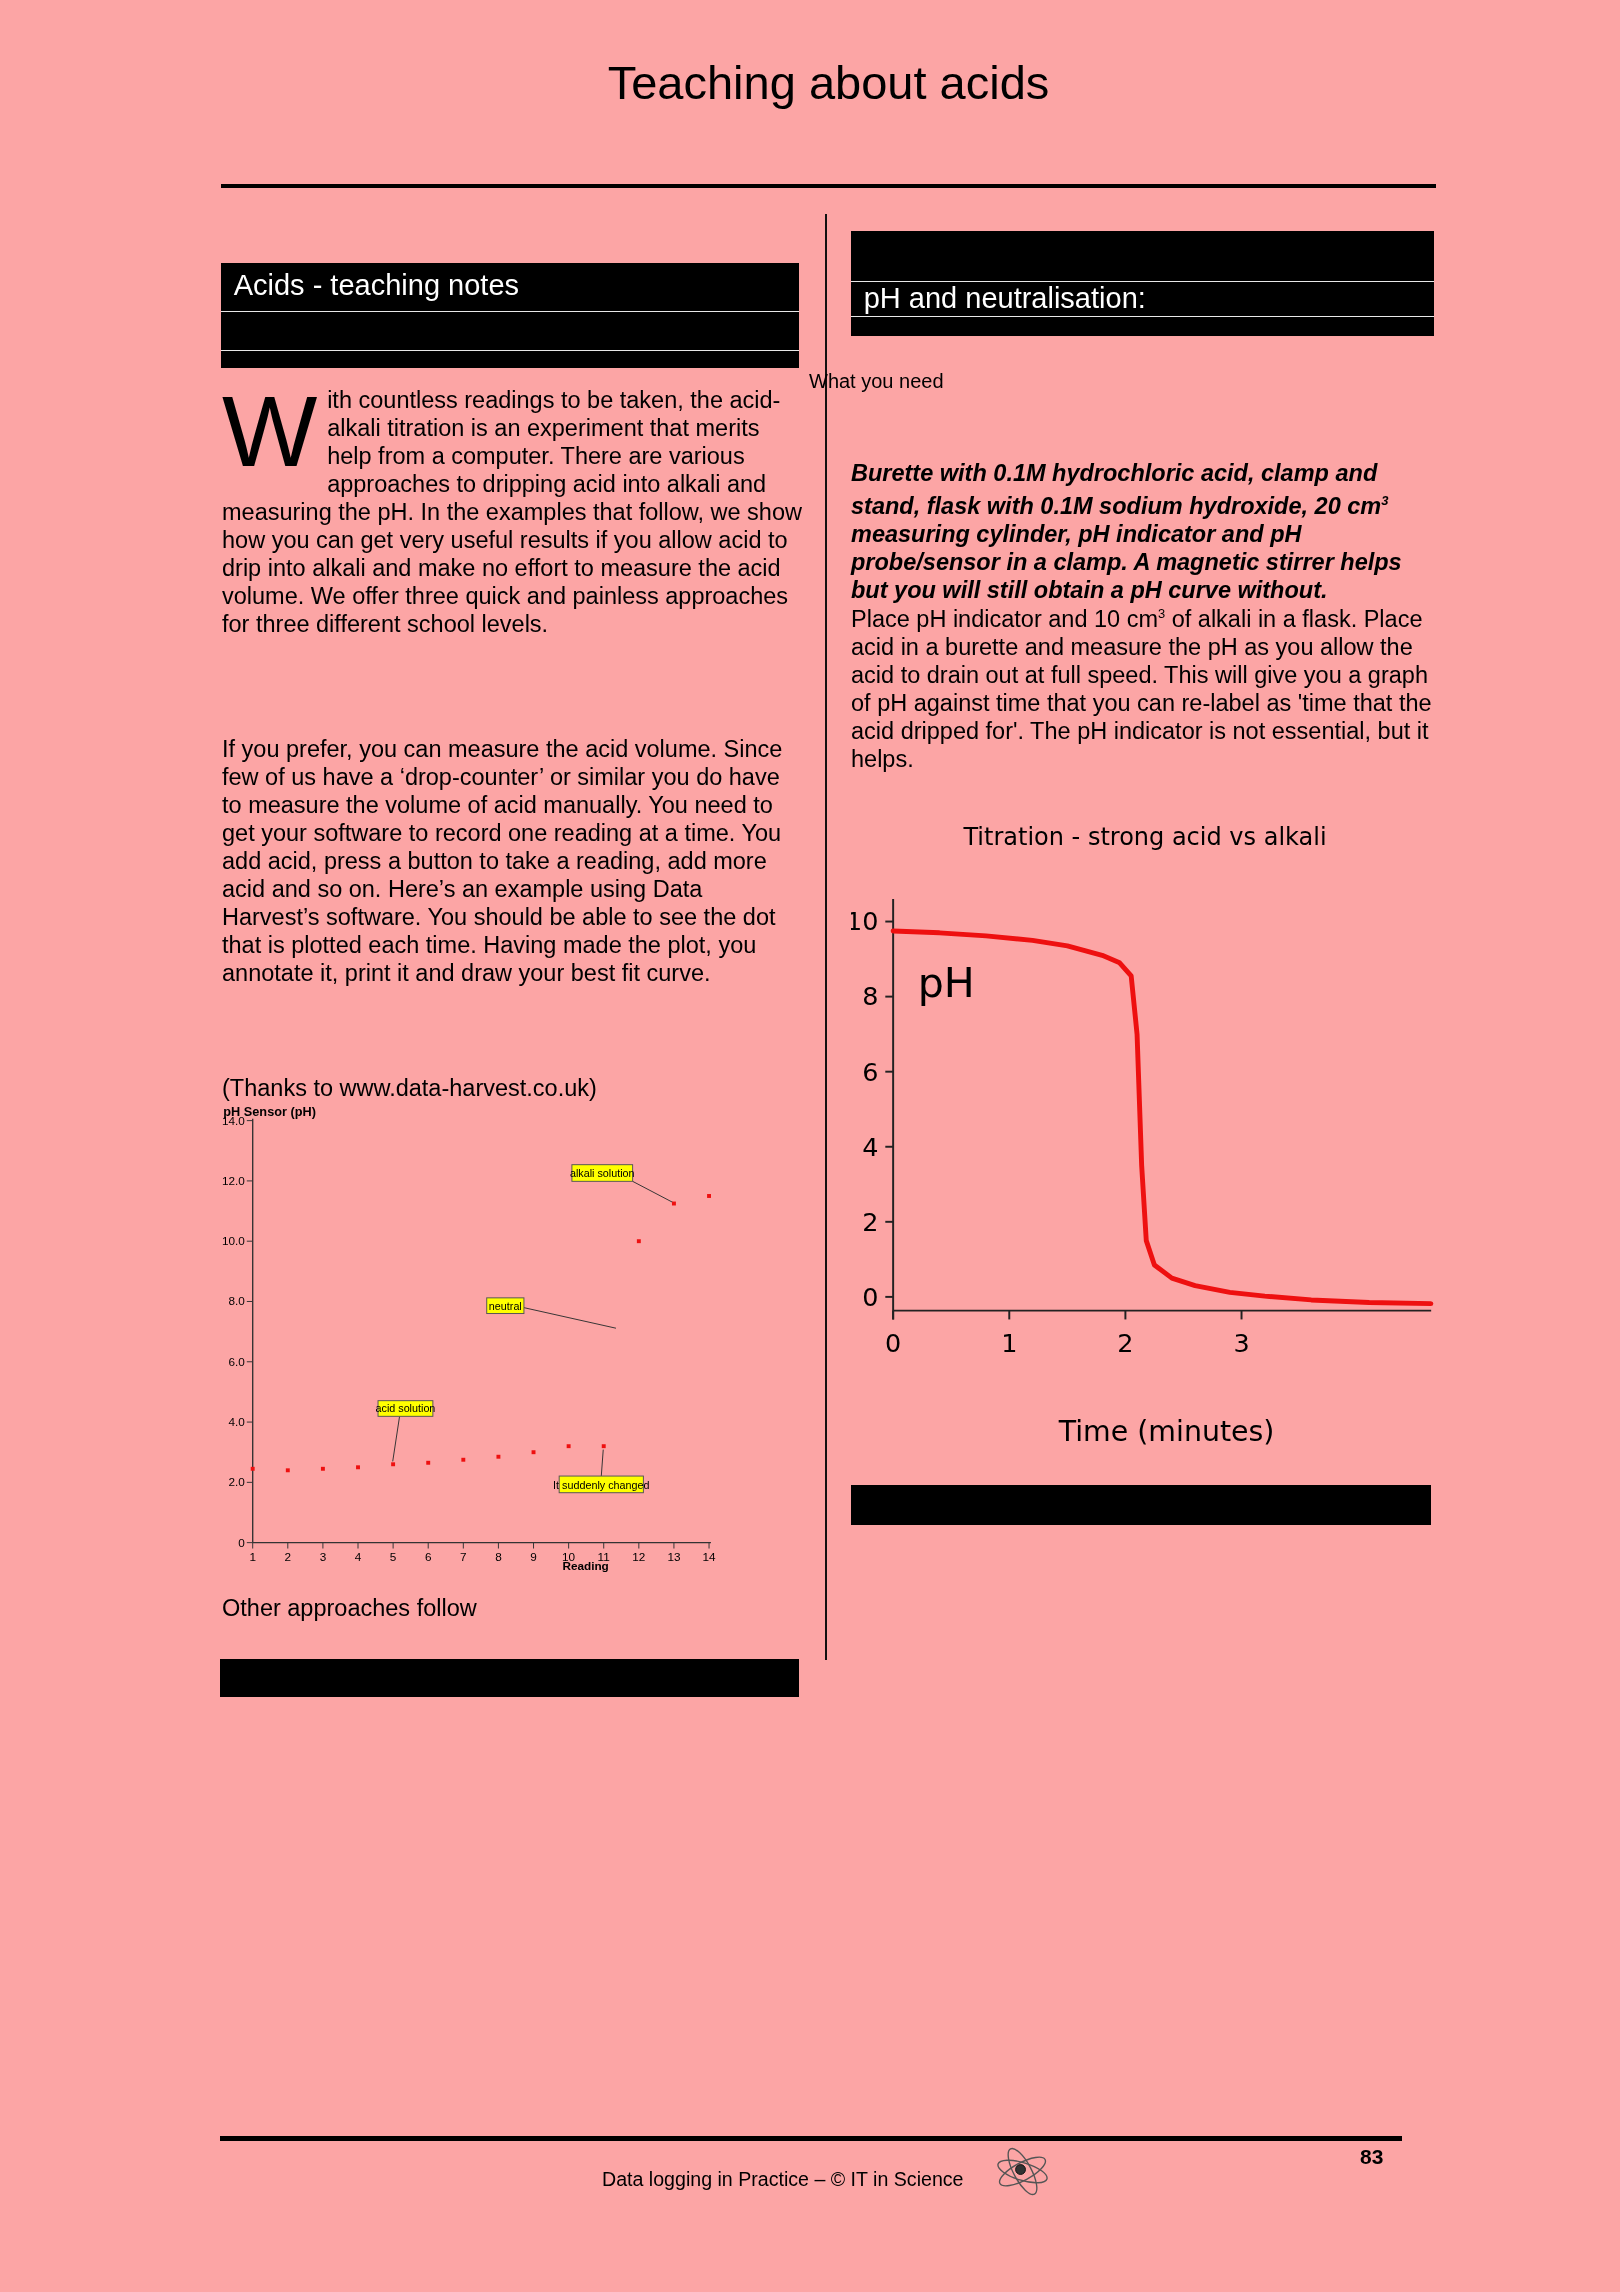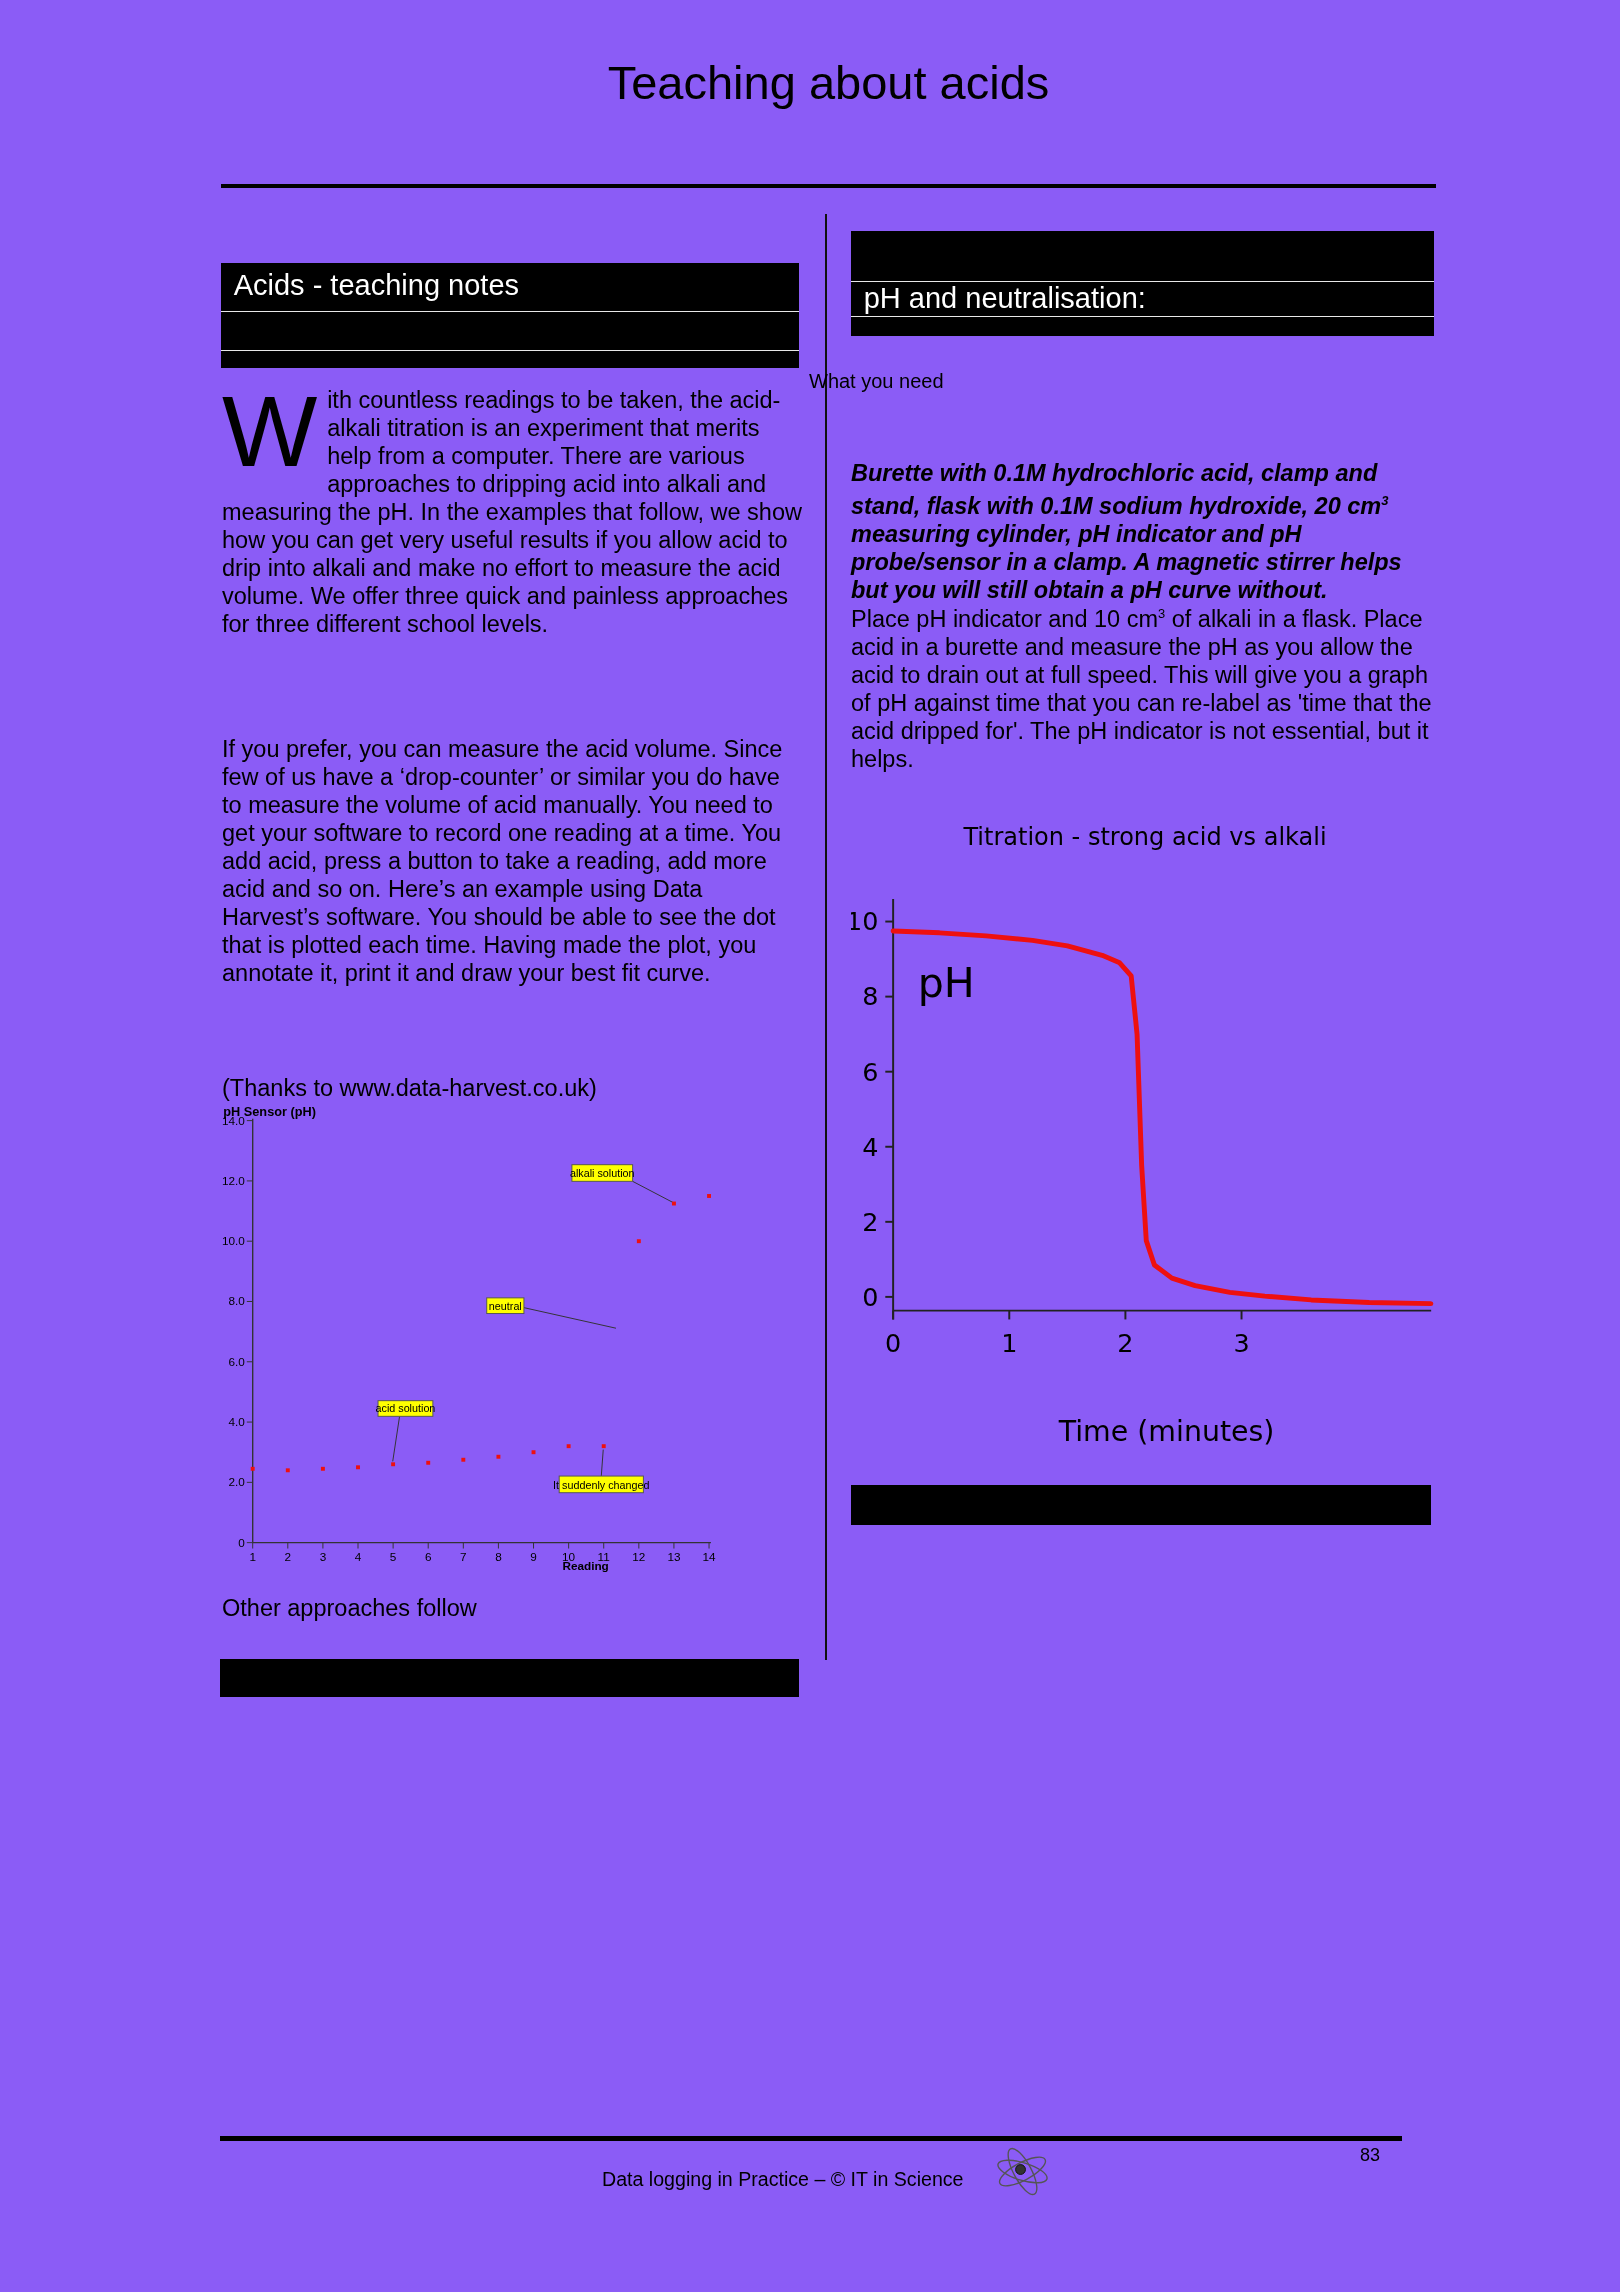--- a/index.html
+++ b/index.html
@@ -1,16 +1,16 @@
 <!DOCTYPE html>
 <html><head>
 <meta charset="utf-8">
 <style>
   html,body{margin:0;padding:0;background:#888;}
-  .page{position:relative;width:1620px;height:2293px;background:#8b5cf6;overflow:hidden;
+  .page{position:relative;width:1620px;height:2293px;background:#fca5a5;overflow:hidden;
         font-family:"Liberation Sans",sans-serif;color:#000;}
   .abs{position:absolute;}
   .page-title{left:221px;top:55px;width:1215px;text-align:center;font-size:47px;letter-spacing:0;}
   .header-rule{left:221px;top:184px;width:1215px;height:3.9px;background:#000;}
   .v-divider{left:825px;top:214px;width:2px;height:1446px;background:#111;}
   .banner{background:#000;color:#fff;}
   .banner-left{left:221px;top:263px;width:578px;height:105px;}
   .banner-right{left:851px;top:231px;width:583px;height:105px;}
   .banner .bline{position:absolute;left:0;width:100%;height:1px;background:#e8e8e8;}
   .banner-text{position:absolute;left:12.7px;font-size:29px;white-space:nowrap;}
@@ -18,21 +18,21 @@
   .dropcap{float:left;font-size:101px;line-height:82px;font-weight:400;margin:3.9px 9.8px 0 0;}
   .bold-italic{font-weight:bold;font-style:italic;margin-top:20px;}
   sup{font-size:0.55em;}
   .hand, .hand text{font-family:cursive,"DejaVu Sans",sans-serif;}
   .chart2-title{left:851px;top:823px;width:588px;text-align:center;font-size:24px;}
   .black-bar{background:#000;}
   .bar-left{left:220px;top:1659px;width:579px;height:38px;}
   .bar-right{left:851px;top:1485px;width:580px;height:40px;}
   .footer-rule{left:220px;top:2136px;width:1182px;height:4.9px;background:#000;}
   .footer-text{left:602px;top:2168px;font-size:19.6px;}
-  .page-num{left:1360px;top:2145px;font-size:18px;}
+  .page-num{left:1360px;top:2145px;font-size:21px;font-weight:bold;}
   svg text{fill:#000;}
 </style>
 </head>
 <body>
 
 <div class="page">
 
   <div class="abs page-title">Teaching about acids</div>
   <div class="abs header-rule"></div>
   <div class="abs v-divider"></div>

